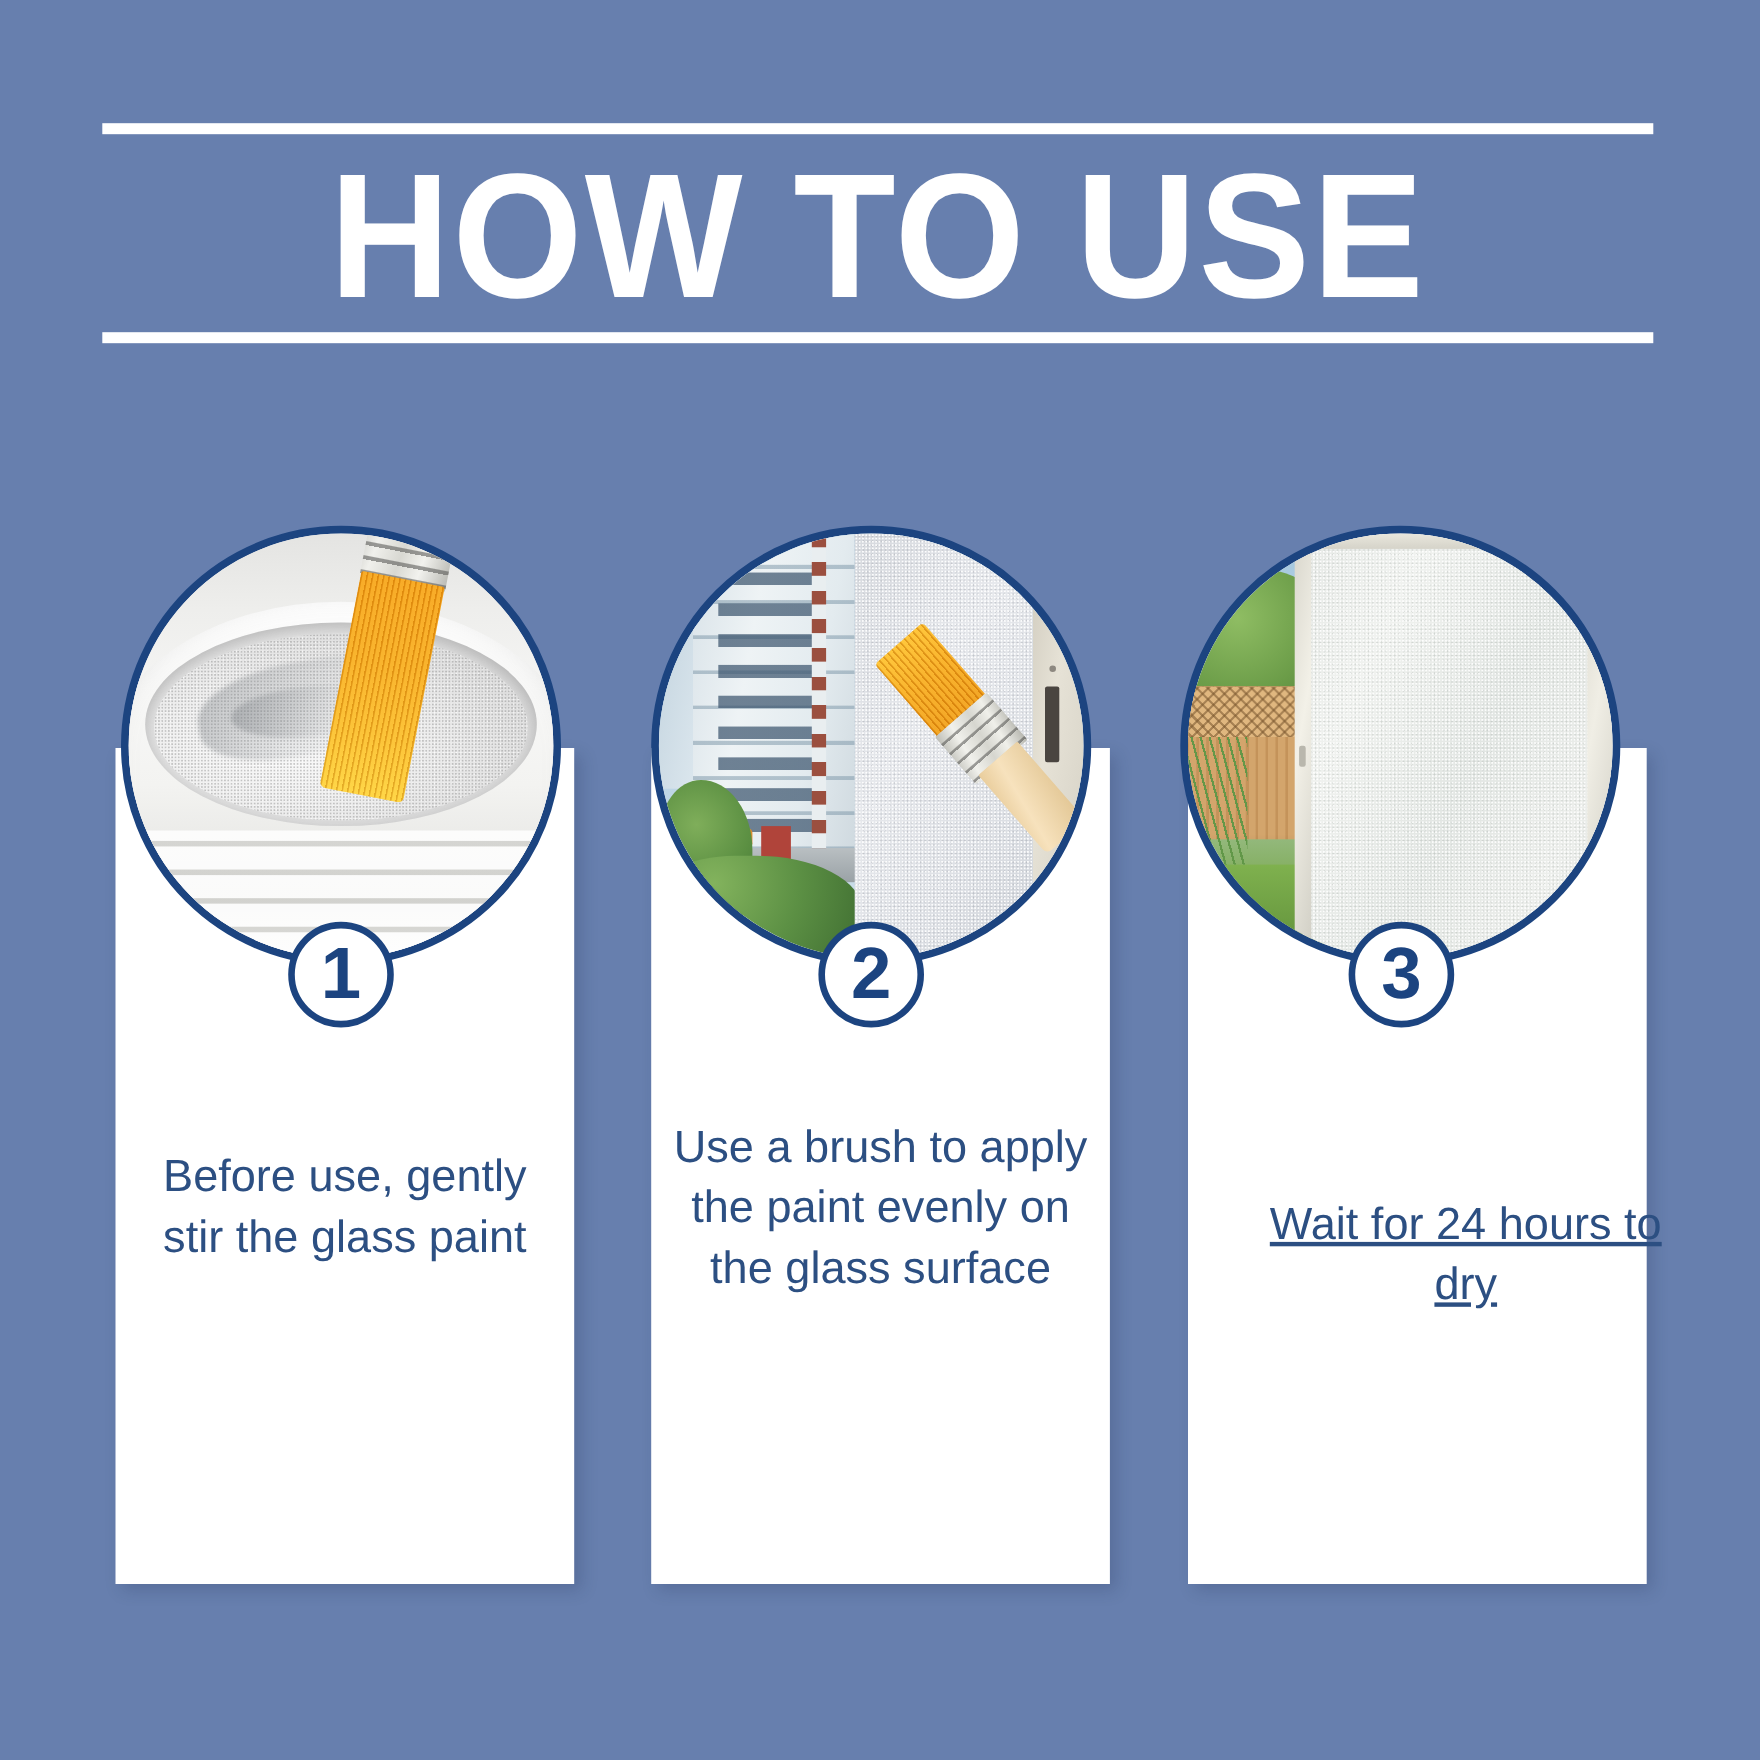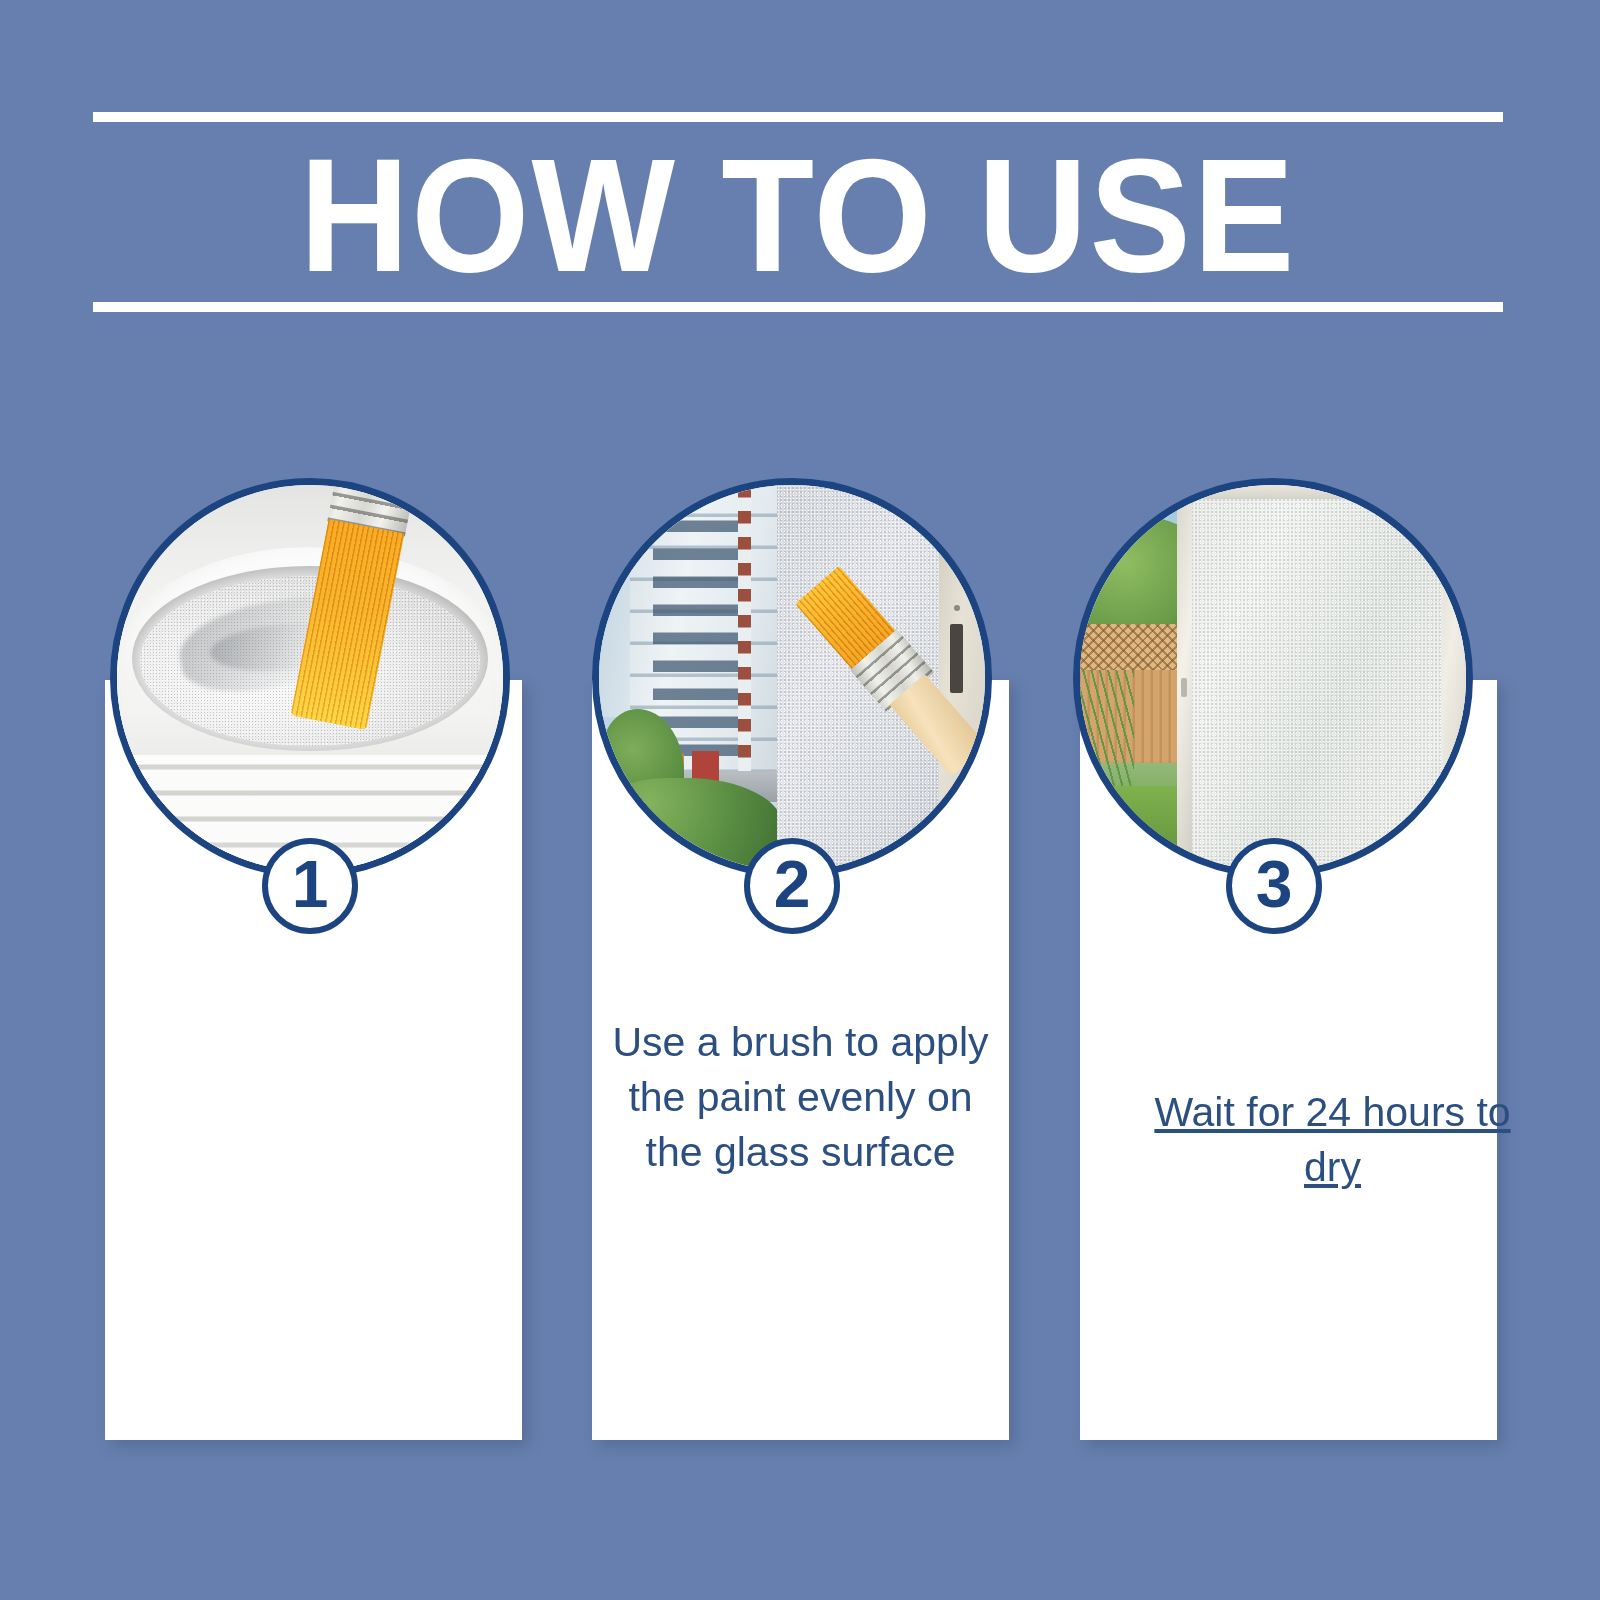--- a/index.html
+++ b/index.html
@@ -590,20 +590,21 @@
         <div class="ferrule"></div>
         <div class="bristles"></div>
       </div>
     </div>
   </div>
 
   <div class="badge badge-1">
     <span>1</span>
   </div>
 
+  <div class="caption cap-1">Before use, gently stir the glass paint</div>
 
   <div class="card card-2"></div>
 
   <div class="photo-circle pc-2">
     <div class="photo-inner">
       <div class="w2-sky"></div>
       <div class="w2-bldg2"></div>
       <div class="w2-building"></div>
       <div class="w2-windows"></div>
       <div class="w2-stripe"></div>

